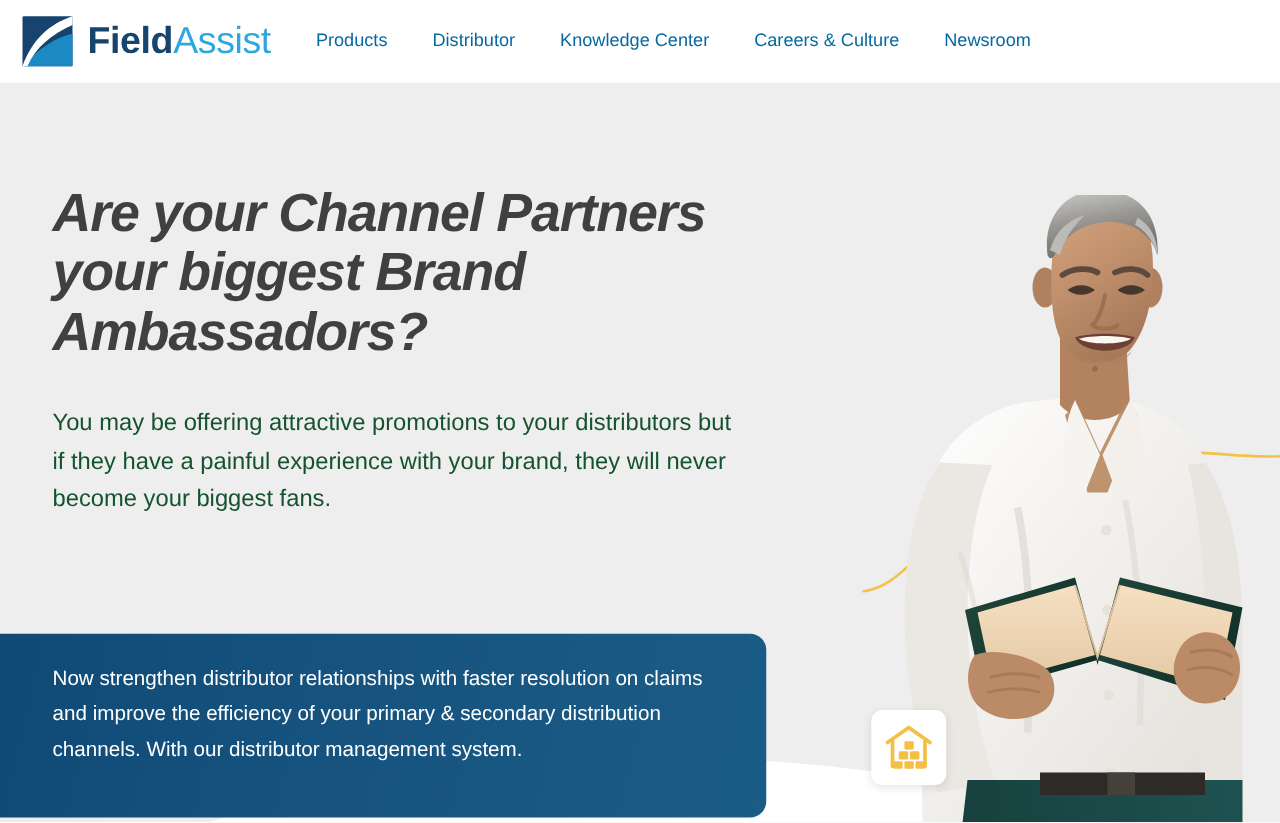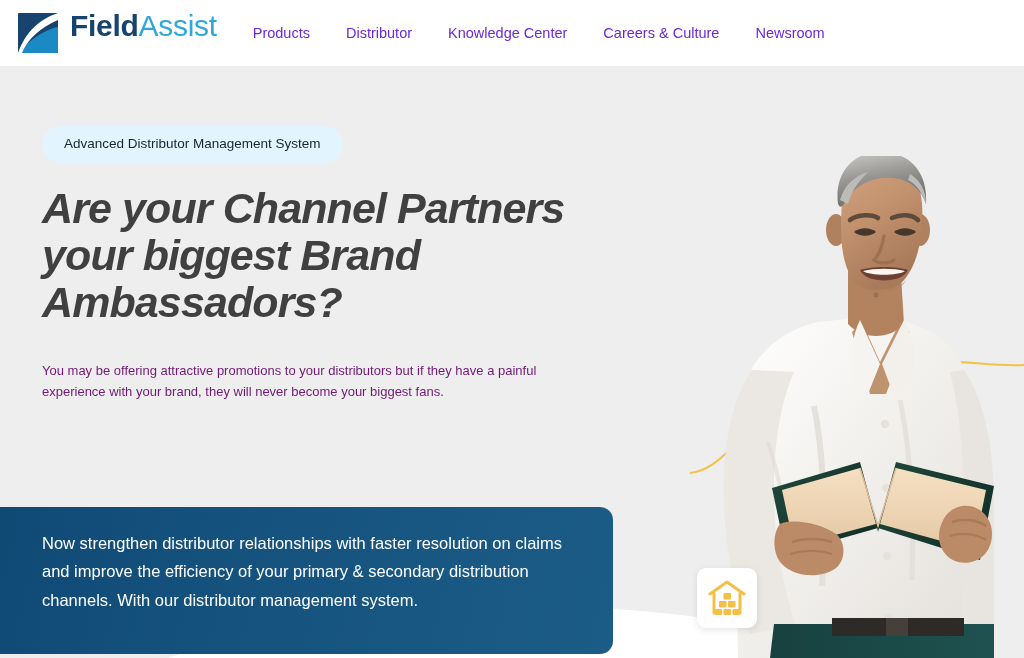--- a/index.html
+++ b/index.html
@@ -27,20 +27,21 @@
     width: 1024px;
     height: 66px;
     background: #ffffff;
     display: flex;
     align-items: center;
     z-index: 40;
   }
 
   #brand {
     display: flex;
+    align-items: center;
     margin-left: 16px;
     text-decoration: none;
   }
 
   #brand-mark {
     width: 44px;
     height: 44px;
     display: block;
     flex: 0 0 auto;
   }
@@ -61,21 +62,21 @@
     font-weight: normal;
   }
 
   #main-nav {
     display: flex;
     align-items: center;
     margin-left: 36px;
   }
   .nav-link {
     font-size: 14.5px;
-    color: #6d28d9;
+    color: #0369a1;
     white-space: nowrap;
     text-decoration: none;
     padding: 6px 0;
     margin-right: 36px;
     cursor: pointer;
   }
   .nav-link:last-child { margin-right: 16px; }
 
   
   #hero {
@@ -165,23 +166,23 @@
     line-height: 1.1;
     font-weight: bold;
     color: #404040;
     letter-spacing: -0.9px;
     max-width: 540px;
     font-style: italic;
   }
 
   #hero-sub {
     margin-top: 34px;
-    font-size: 13px;
+    font-size: 19px;
     line-height: 1.62;
-    color: #701a75;
+    color: #14532d;
     max-width: 552px;
   }
 
   
   #blue-panel {
     position: absolute;
     left: 0;
     top: 441px;
     width: 613px;
     min-height: 142px;
@@ -346,21 +347,20 @@
         <rect x="15.5" y="13" width="7.5" height="6.6" rx="1" fill="#f5bf45"></rect>
         <rect x="11" y="21" width="7.5" height="6.6" rx="1" fill="#f5bf45"></rect>
         <rect x="20" y="21" width="7.5" height="6.6" rx="1" fill="#f5bf45"></rect>
         <rect x="6.6" y="29" width="7.5" height="6.0" rx="1" fill="#f5bf45"></rect>
         <rect x="15.5" y="29" width="7.5" height="6.0" rx="1" fill="#f5bf45"></rect>
         <rect x="24.4" y="29" width="7.5" height="6.0" rx="1" fill="#f5bf45"></rect>
       </svg>
     </div>
 
     <div id="hero-copy">
-      <div id="eyebrow-pill">Advanced Distributor Management System</div>
       <h1 id="hero-heading">Are your Channel Partners your biggest Brand Ambassadors?</h1>
       <p id="hero-sub">You may be offering attractive promotions to your distributors but if they have a painful experience with your brand, they will never become your biggest fans.</p>
     </div>
 
     <div id="blue-panel">
       <p id="blue-panel-text">Now strengthen distributor relationships with faster resolution on claims and improve the efficiency of your primary &amp; secondary distribution channels. With our distributor management system.</p>
     </div>
 
     <div id="hero-bottom-curve"></div>
   </section>

